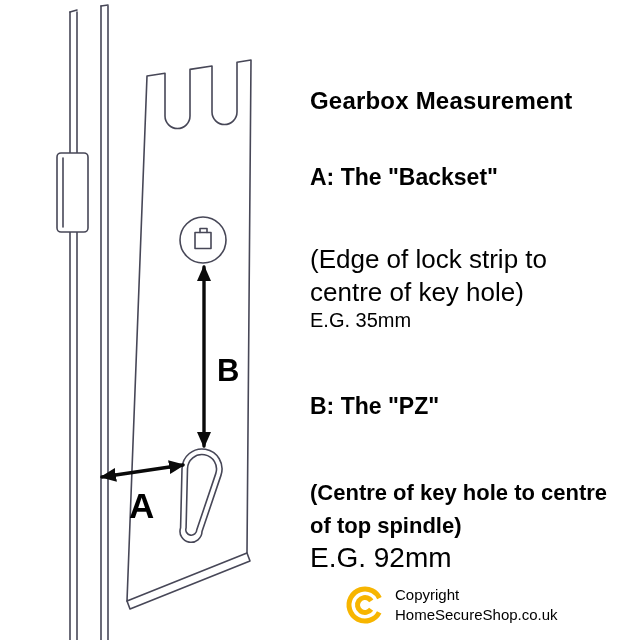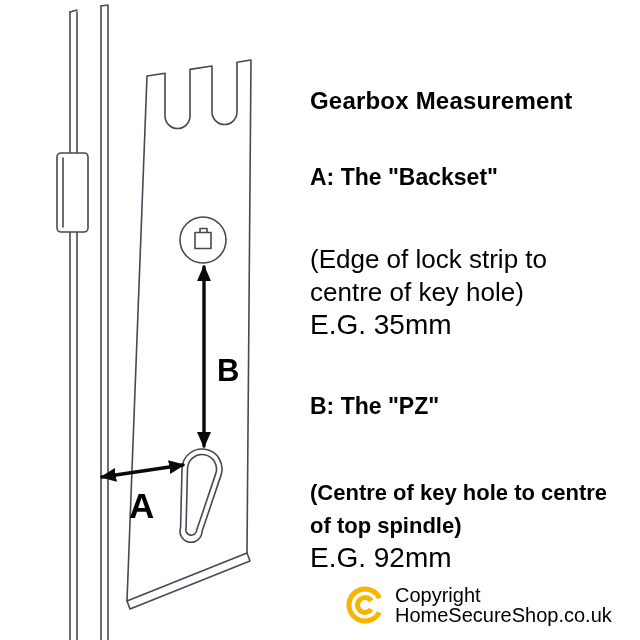--- a/index.html
+++ b/index.html
@@ -6,29 +6,29 @@
   body{
     width:640px;height:640px;position:relative;overflow:hidden;
     background:#ffffff;color:#000;
     font-family:"Liberation Sans","DejaVu Sans",sans-serif;
   }
   .textcol{position:absolute;left:289px;top:0;width:330px;}
   .t{position:absolute;left:4px;margin:17px;}
   .t-title{top:70px;font-size:24px;font-weight:700;letter-spacing:.2px;}
   .t-ah{top:147px;font-size:23px;font-weight:700;}
   .t-ad{top:226px;font-size:26px;line-height:33px;width:302px;font-weight:400;}
-  .t-ae{top:292px;font-size:28px;font-weight:400;}
+  .t-ae{top:292px;font-size:20px;font-weight:400;}
   .t-bh{top:376px;font-size:23px;font-weight:700;}
   .t-bd{top:459px;font-size:22px;line-height:33px;width:302px;font-weight:700;}
   .t-be{top:525px;font-size:28px;font-weight:400;}
   .footer{
     position:absolute;left:344px;top:584px;
     display:flex;align-items:center;gap:9px;
   }
-  .cop{font-size:20px;line-height:20px;color:#000;}
+  .cop{font-size:15px;line-height:20px;color:#000;}
   svg text.meas{font-weight:700;fill:#000;}
 </style>
 </head>
 <body>
 
 <svg width="640" height="640" viewBox="0 0 640 640" style="position:absolute;left:0;top:0;">
   <defs>
     <marker id="arrowhead" viewBox="0 0 16 14" markerUnits="userSpaceOnUse" markerWidth="16" markerHeight="14" refX="14" refY="7" orient="auto-start-reverse">
       <path d="M0,0 L16,7 L0,14 Z" fill="#0a0a0a"></path>
     </marker>

